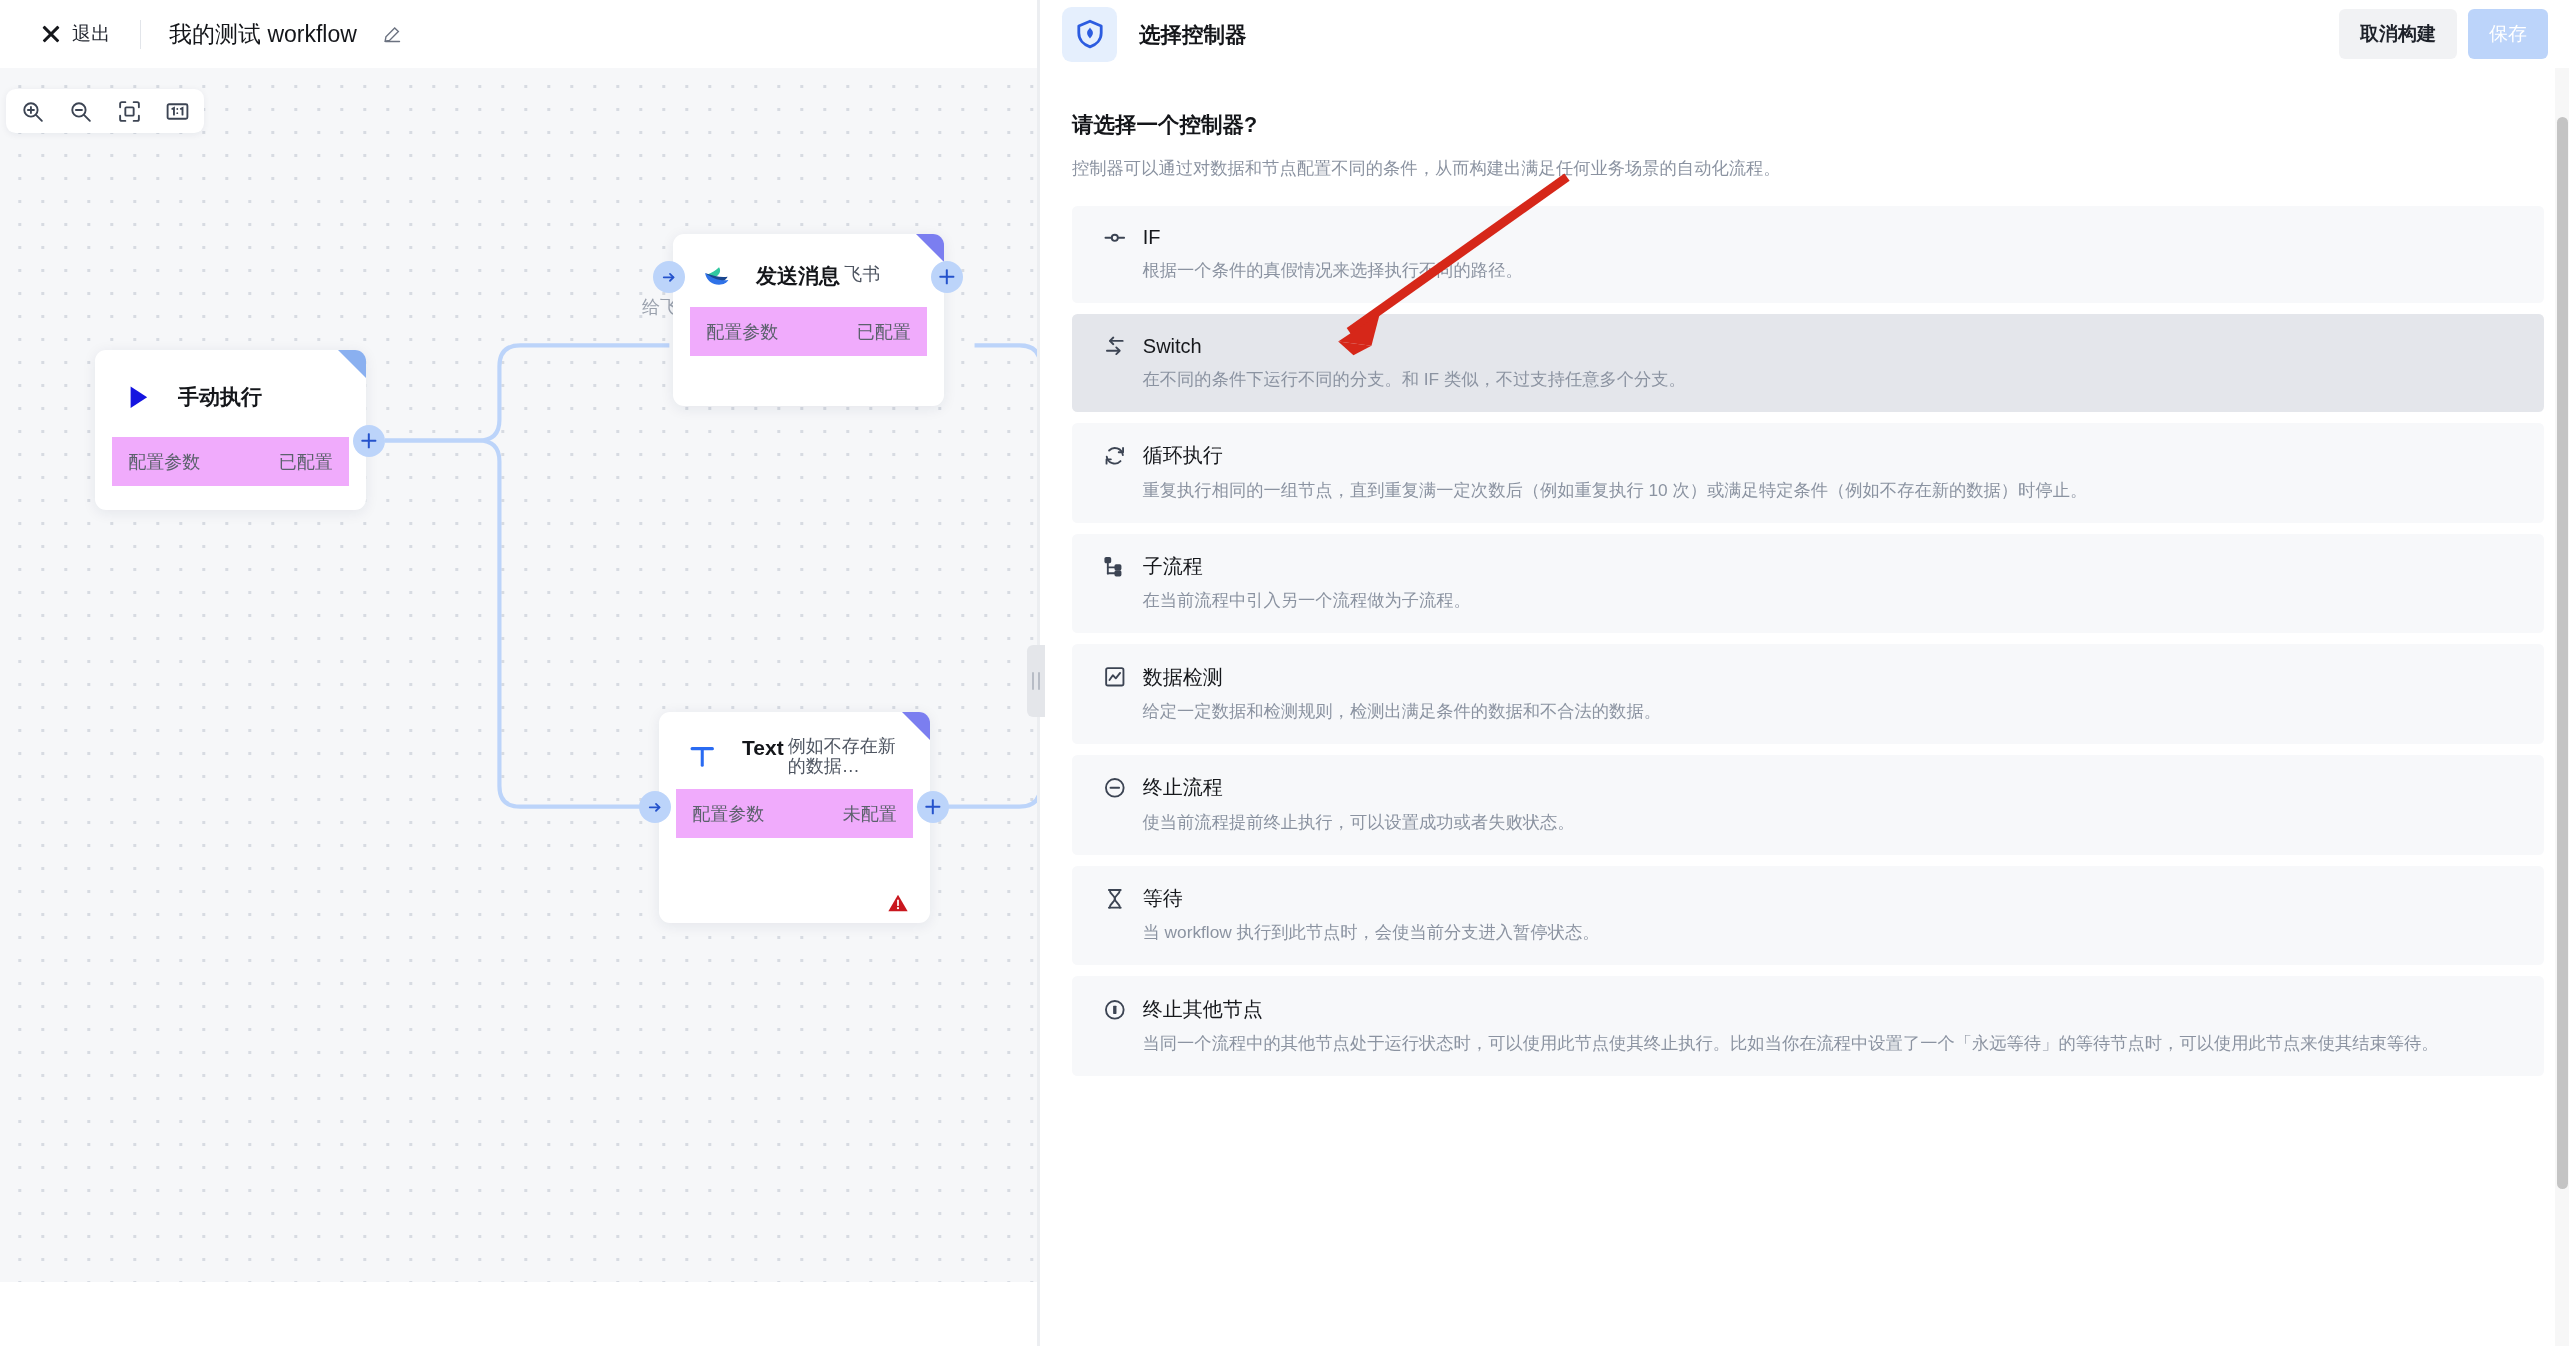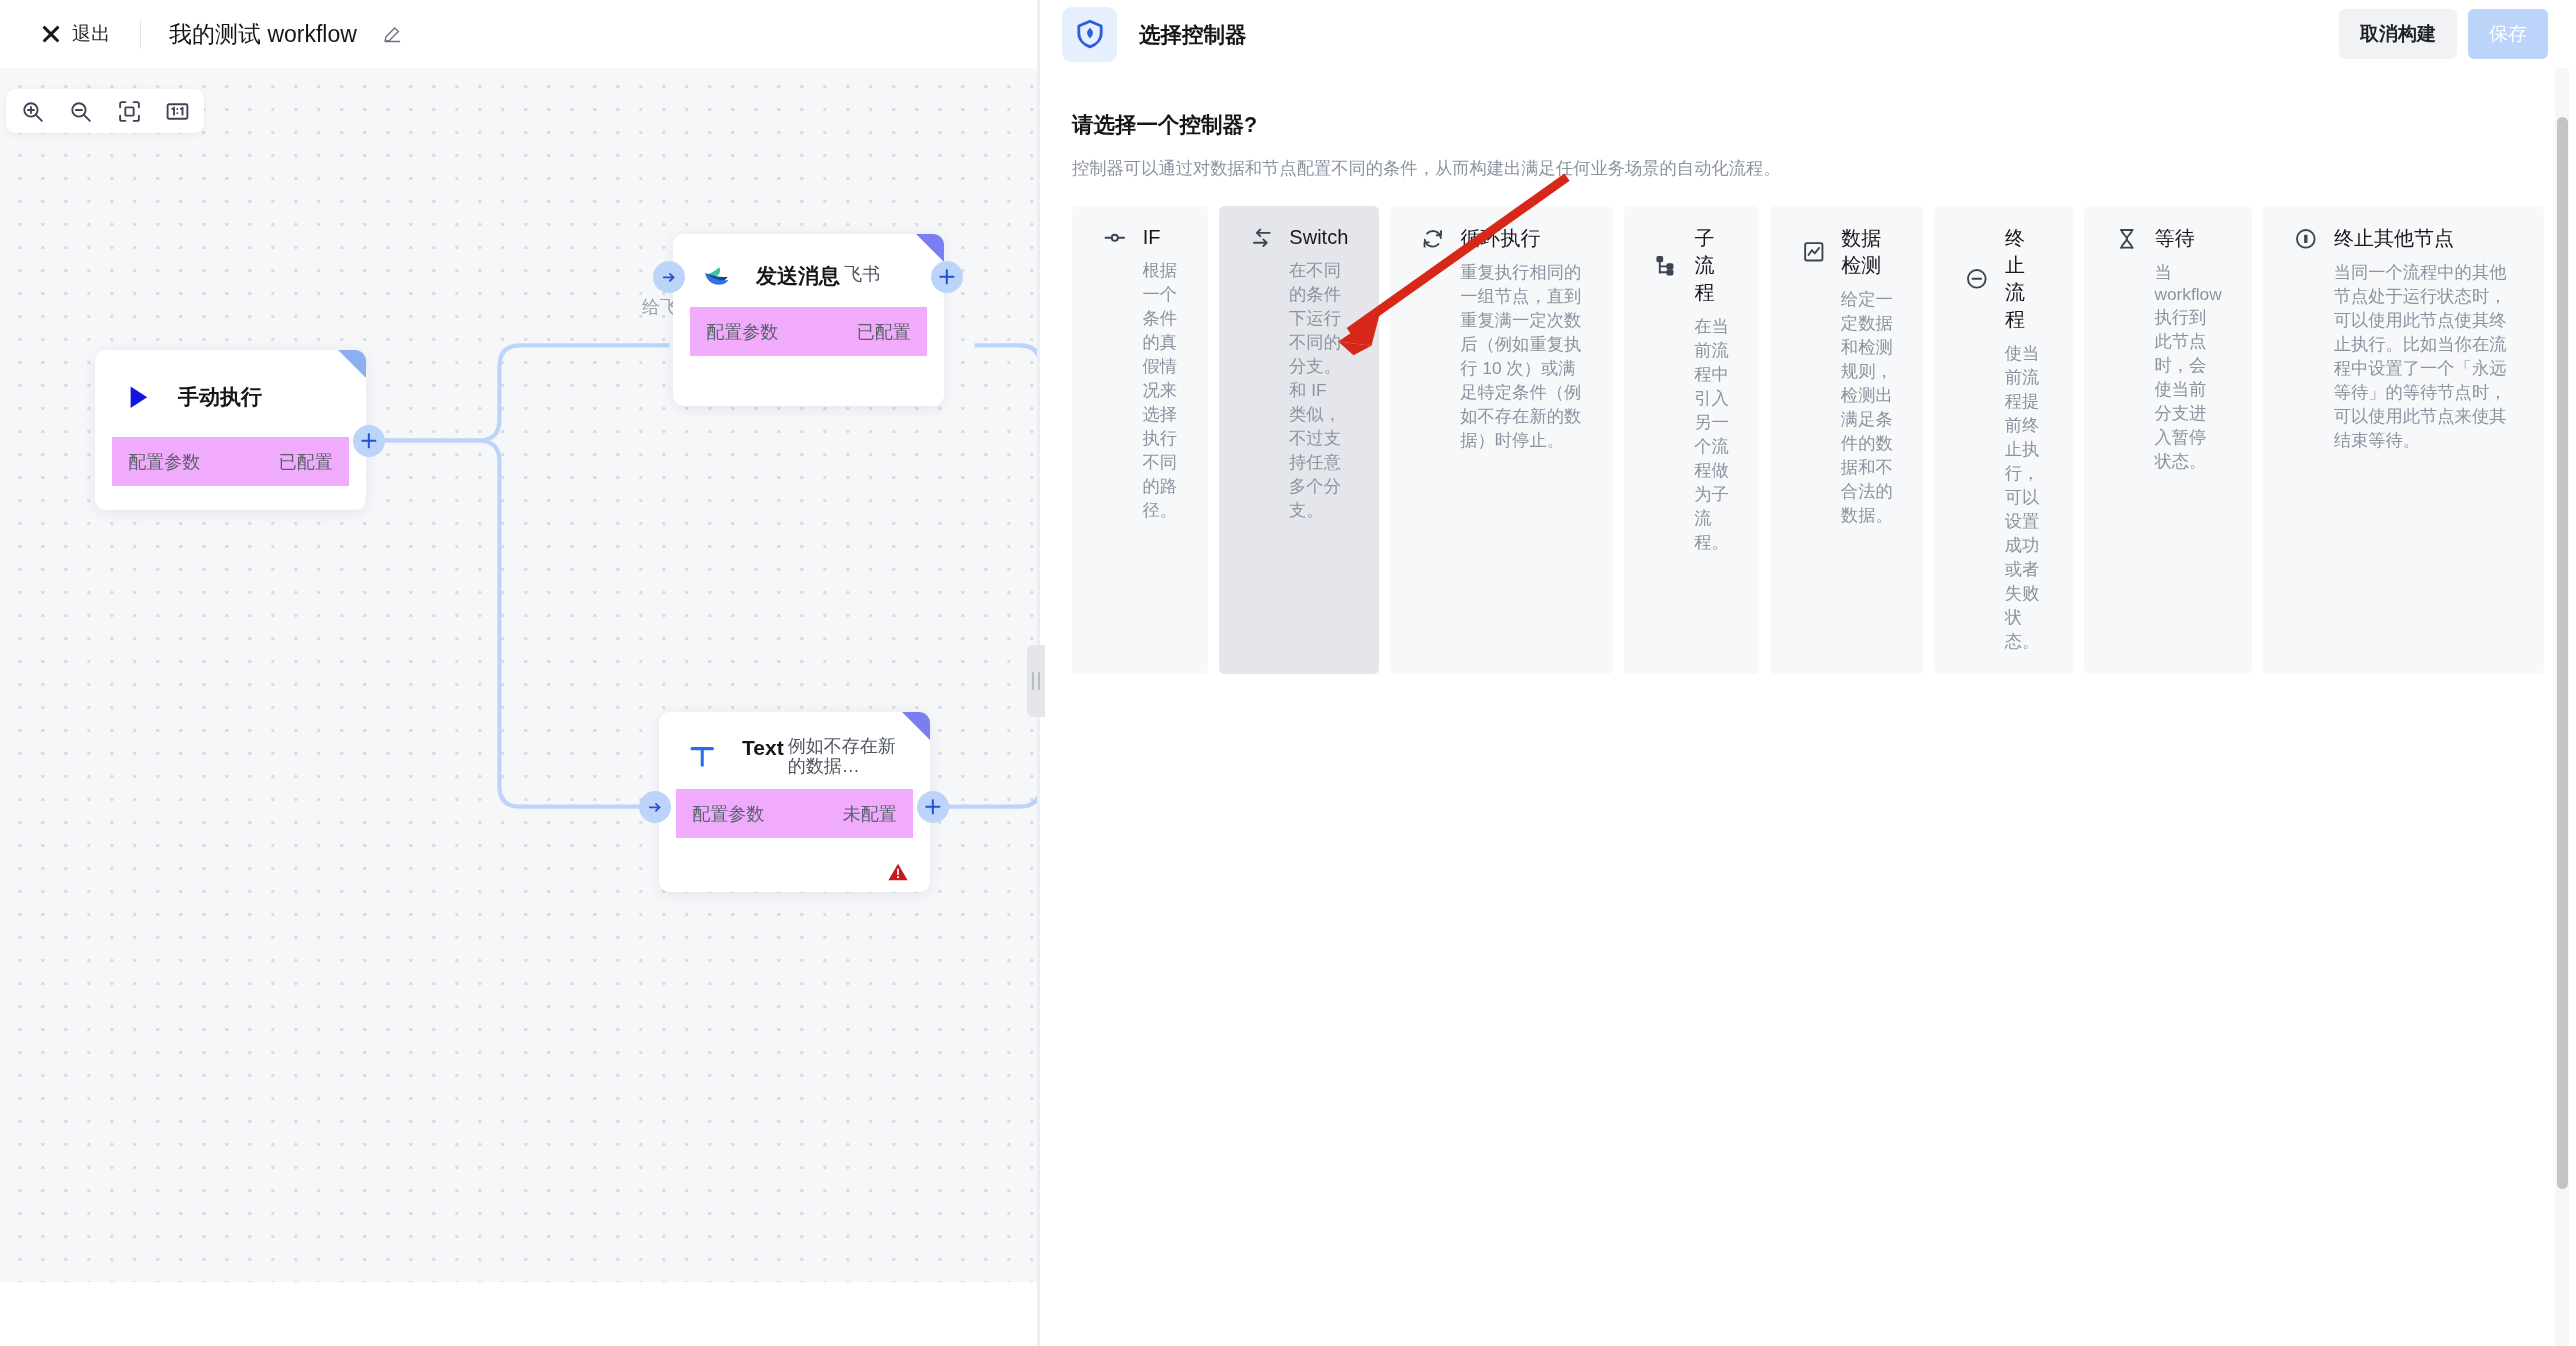--- a/index.html
+++ b/index.html
@@ -131,21 +131,21 @@
     font-size: 19px; border: none; border-radius: 6.2px; padding: 11.8px 21px;
     font-family: inherit; cursor: pointer;
   }
   #cancel-build-btn { background: #f1f2f4; color: #1d2129; font-weight: bold; }
   #save-btn { background: #bcd4fa; color: #ffffff; }
 
   #panel-body { padding: 42px 32px 0 32px; }
   #panel-question { font-size: 21.5px; font-weight: 700; color: #14161a; }
   #panel-desc { font-size: 17.3px; color: #8b93a1; margin-top: 16.6px; }
 
-  #controller-list { margin-top: 26px; display: flex; flex-direction: row; gap: 11px; }
+  #controller-list { margin-top: 26px; display: flex; flex-direction: column; gap: 11px; }
   .ctrl-item {
     background: #f7f8fa; border-radius: 5.5px; padding: 19.4px 30.5px 21px 30.5px; cursor: pointer;
   }
   .ctrl-item.hover { background: #e4e6eb; }
   .ctrl-row { display: flex; align-items: center; gap: 15.3px; }
   .ctrl-icon { width: 25px; height: 25px; flex: none; display: flex; align-items: center; justify-content: center; }
   .ctrl-name { font-size: 20px; color: #16181c; }
   .ctrl-desc { font-size: 17.3px; color: #8b93a1; margin-top: 8.3px; margin-left: 40px; }
 
   
@@ -270,21 +270,21 @@
   <div class="handle" style="left:653px; top:193px;">
     <svg width="16.6" height="16.6" viewBox="0 0 24 24" fill="none" stroke="#2452cc" stroke-width="2.6" stroke-linecap="round" stroke-linejoin="round">
       <path d="M4 12h14"></path>
         <path d="M13 7l5 5-5 5"></path>
     </svg>
   </div>
   <div class="handle" style="left:931px; top:193px;">
     <span class="plus"></span>
   </div>
 
-  <div class="node" style="left:659px; top:644px; width:271px; height:180px;">
+  <div class="node" style="left:659px; top:644px; width:271px; height:211px;">
     <span class="corner" style="border-top-color:#7b7ef0;"></span>
     <div class="node-head" style="padding-top:23.6px;padding-bottom:12.5px;">
       <span class="node-icon">
         <svg width="30.5" height="30.5" viewBox="0 0 24 24" fill="none" stroke="#2a6bf2" stroke-width="2.4" stroke-linecap="round">
           <path d="M4 6h16"></path>
             <path d="M12 6v13"></path>
         </svg>
       </span>
       <div class="node-titles">
         <div class="node-title">Text</div>

